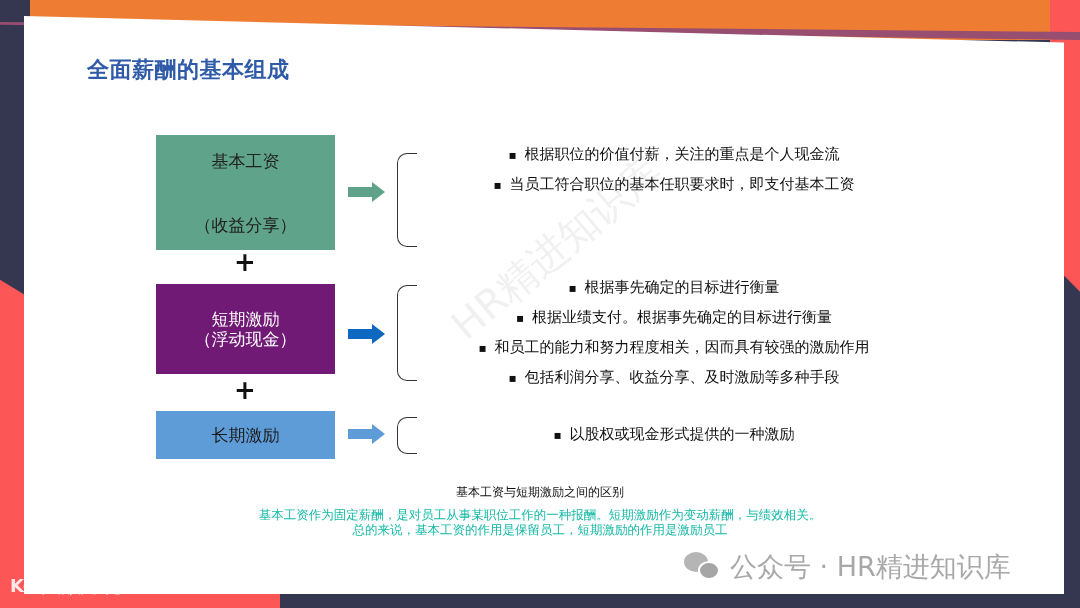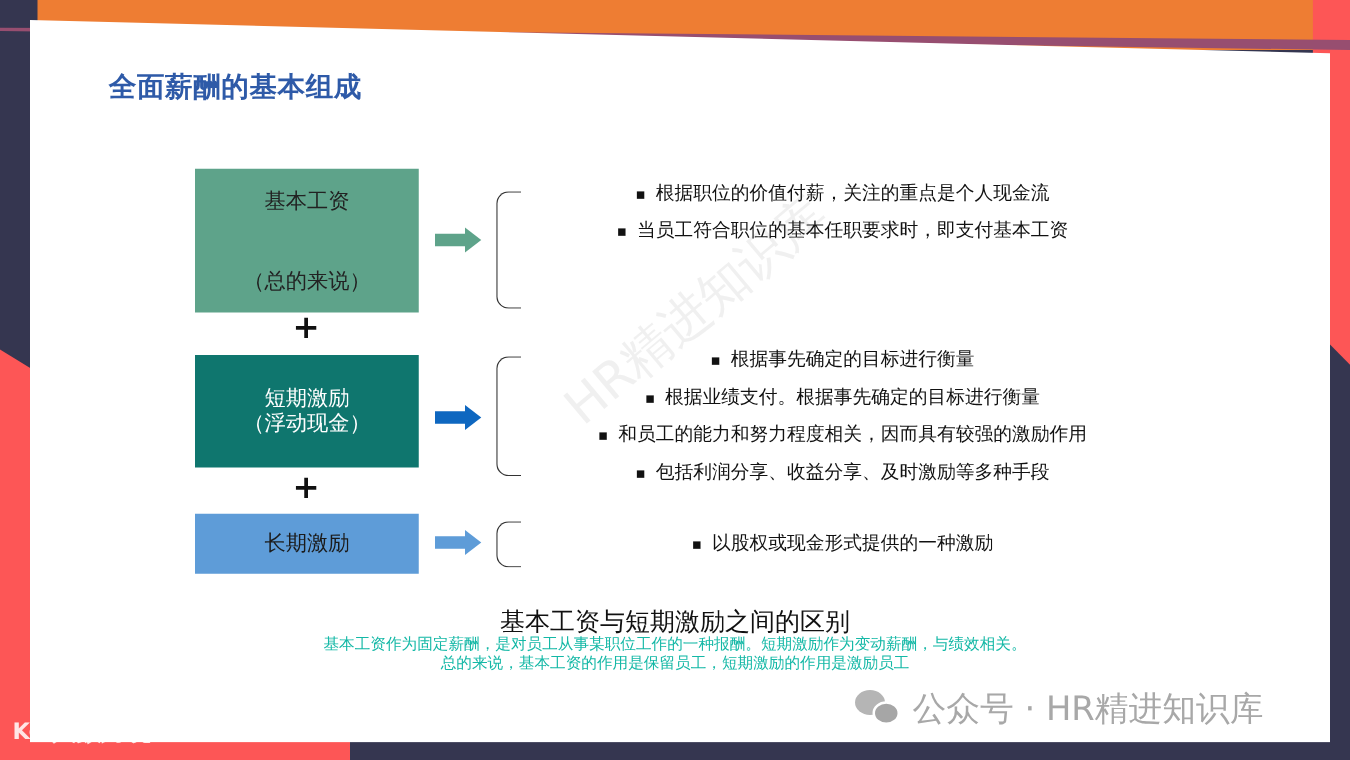--- a/index.html
+++ b/index.html
@@ -18,21 +18,21 @@
 
   .slide { position: absolute; left: 24px; top: 16px; width: 1040px; height: 578px; background: #ffffff;
     clip-path: polygon(0 0, 100% 4.6%, 100% 100%, 0 100%); }
 
   .title { position: absolute; left: 87px; top: 55px; font-size: 22px; font-weight: bold; color: #2e5aa8;
     font-family: "Liberation Sans", "DejaVu Sans", sans-serif; letter-spacing: 0.5px; }
 
   .box { position: absolute; left: 156px; width: 179px; display: flex; flex-direction: column;
     align-items: center; justify-content: center; font-size: 17px; line-height: 20px; text-align: center; }
   .box-base { top: 135px; height: 115px; background: #5ea38a; color: #222; gap: 44px; }
-  .box-short { top: 284px; height: 90px; background: #0f766e; color: #ffffff; }
+  .box-short { top: 284px; height: 90px; background: #701a75; color: #ffffff; }
   .box-long { top: 411px; height: 48px; background: #5e9cd8; color: #1b1b1b; }
 
   .plus { position: absolute; left: 234px; font-size: 26px; font-weight: bold; color: #111; line-height: 20px; }
   .plus-1 { top: 252px; }
   .plus-2 { top: 380px; }
 
   .arrow { position: absolute; left: 348px; width: 38px; height: 20px; }
   .arrow .shaft { position: absolute; left: 0; top: 5px; width: 26px; height: 10px; }
   .arrow .head { position: absolute; left: 24px; top: 0; width: 0; height: 0;
     border-top: 10px solid transparent; border-bottom: 10px solid transparent; border-left: 13px solid; }
@@ -47,21 +47,21 @@
   .brace-3 { top: 417px; height: 37px; }
 
   .bullets { position: absolute; left: 420px; width: 508px; text-align: center; font-size: 15px; color: #111;
     font-family: "DejaVu Sans", sans-serif; }
   .bullets li { list-style: none; line-height: 18px; margin-bottom: 11px; }
   .bullets li::before { content: "▪"; margin-right: 8px; font-size: 12px; }
   .bullets-1 { top: 145px; }
   .bullets-2 { top: 278px; text-align: center; }
   .bullets-3 { top: 425px; }
 
-  .diff-title { position: absolute; left: 0; width: 1080px; top: 484px; text-align: center; font-size: 20px;
+  .diff-title { position: absolute; left: 0; width: 1080px; top: 484px; text-align: center; font-size: 12px;
     color: #111; font-family: "Liberation Sans", "DejaVu Sans", sans-serif; }
   .diff-body { position: absolute; left: 0; width: 1080px; top: 508px; text-align: center; font-size: 12.5px;
     line-height: 15px; color: #14b8a6; font-family: "Liberation Sans", "DejaVu Sans", sans-serif; }
 
   .watermark { position: absolute; left: 440px; top: 310px; font-size: 40px; color: rgba(170,170,170,0.18);
     transform: rotate(-40deg); transform-origin: left top; white-space: nowrap; pointer-events: none; }
 
   .wechat-mark { position: absolute; left: 684px; top: 549px; display: flex; align-items: center;
     font-size: 27px; color: #a8a8a8; font-family: "DejaVu Sans", sans-serif; }
   .wechat-icon { position: relative; width: 38px; height: 30px; margin-right: 8px; }
@@ -83,21 +83,21 @@
 <div class="bg-purple-band"></div>
 
 <div class="slide"></div>
 
 <div class="title">全面薪酬的基本组成</div>
 
 <div class="watermark">HR精进知识库</div>
 
 <div class="box box-base">
   <span>基本工资</span>
-  <span>（总的来说）</span>
+  <span>（收益分享）</span>
 </div>
 <div class="arrow arrow-1">
   <div class="shaft" style="background:#5ea38a"></div>
   <div class="head" style="border-left-color:#5ea38a"></div>
 </div>
 <div class="brace brace-1"></div>
 <ul class="bullets bullets-1">
   <li>根据职位的价值付薪，关注的重点是个人现金流</li>
   <li>当员工符合职位的基本任职要求时，即支付基本工资</li>
 </ul>

